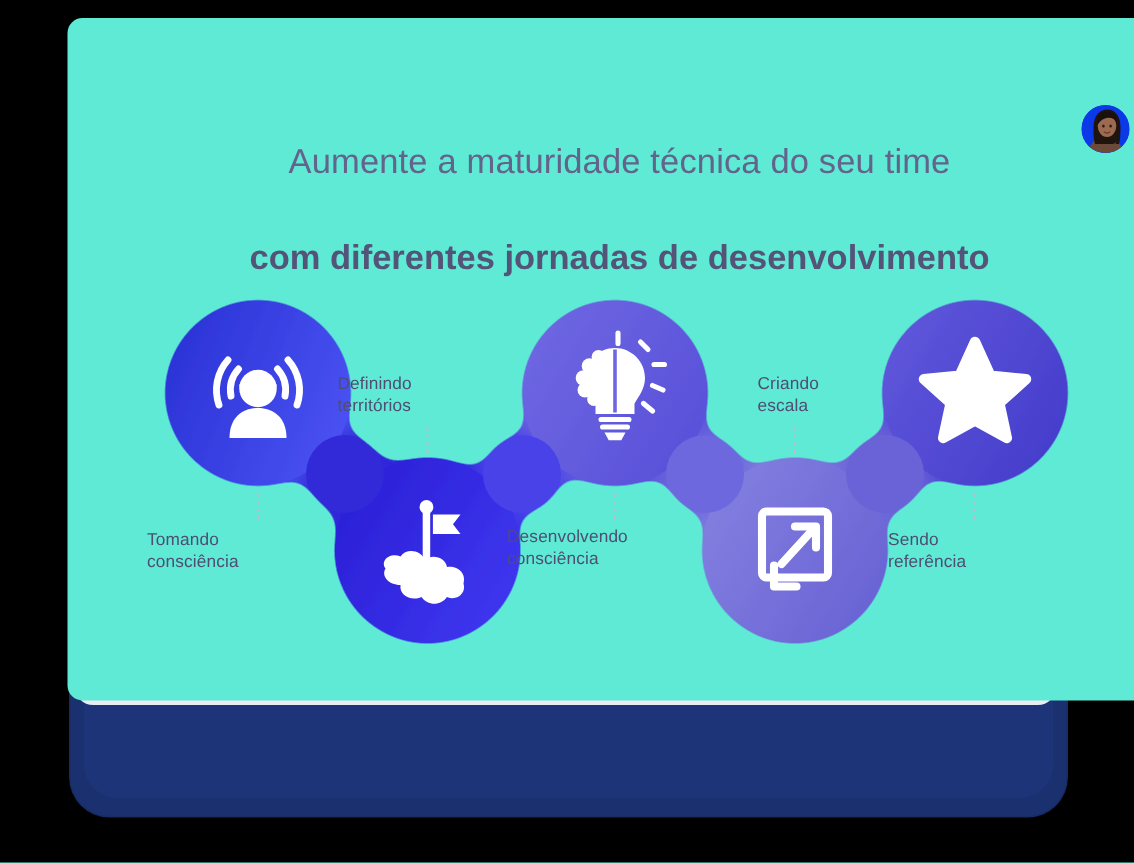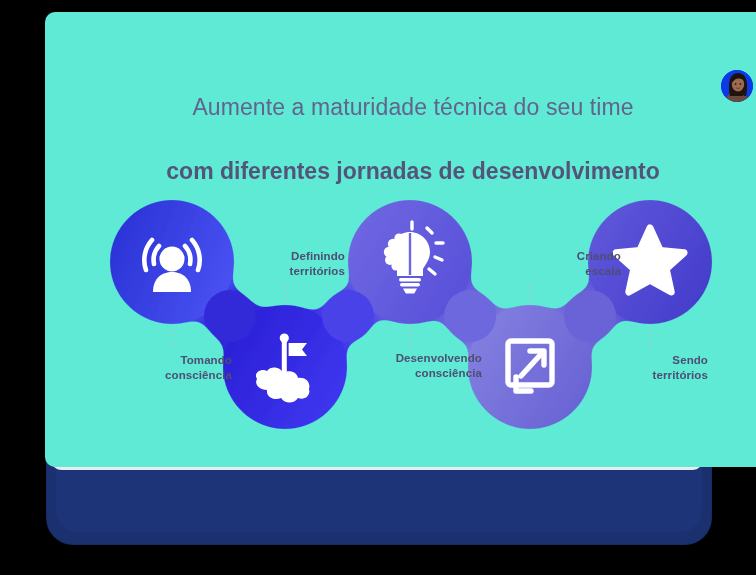--- a/index.html
+++ b/index.html
@@ -84,23 +84,23 @@
   
   .info-wrap{
     position:absolute;
     left:45px; top:165px;
     width:658px; height:290px;
   }
   .info-wrap svg{display:block;}
 
   .label{
     position:absolute;
-    text-align:right;
+    text-align:left;
     font-size:11.5px;
-    font-weight:700;
+    font-weight:400;
     line-height:1.32;
     color:#4e4e72;
     white-space:pre-line;
     letter-spacing:.1px;
   }
 </style>
 </head>
 <body>
 
 <div id="stage">
@@ -252,31 +252,31 @@
 
         <g stroke="#b9bcd0" stroke-width="1.4" stroke-dasharray="2 3">
           <path d="M82,152 L82,172"></path>
           <path d="M195,108 L195,126"></path>
           <path d="M320,152 L320,170"></path>
           <path d="M440,108 L440,126"></path>
           <path d="M560,152 L560,172"></path>
         </g>
       </svg>
 
-      <div class="label" style="left:22px;  top:176px; width:120px;">Tomando
+      <div class="label" style="left:8px;  top:176px; width:120px;">Tomando
 consciência</div>
 
       <div class="label" style="left:135px; top:72px;  width:120px;">Definindo
 territórios</div>
 
       <div class="label" style="left:248px; top:174px; width:144px;">Desenvolvendo
 consciência</div>
 
       <div class="label" style="left:382px; top:72px;  width:116px;padding-left:33px;">Criando
 escala</div>
 
       <div class="label" style="left:502px; top:176px; width:116px;">Sendo
-territórios</div>
+referência</div>
 
     </div>
 
   </div>
 </div>
 
 </body></html>

